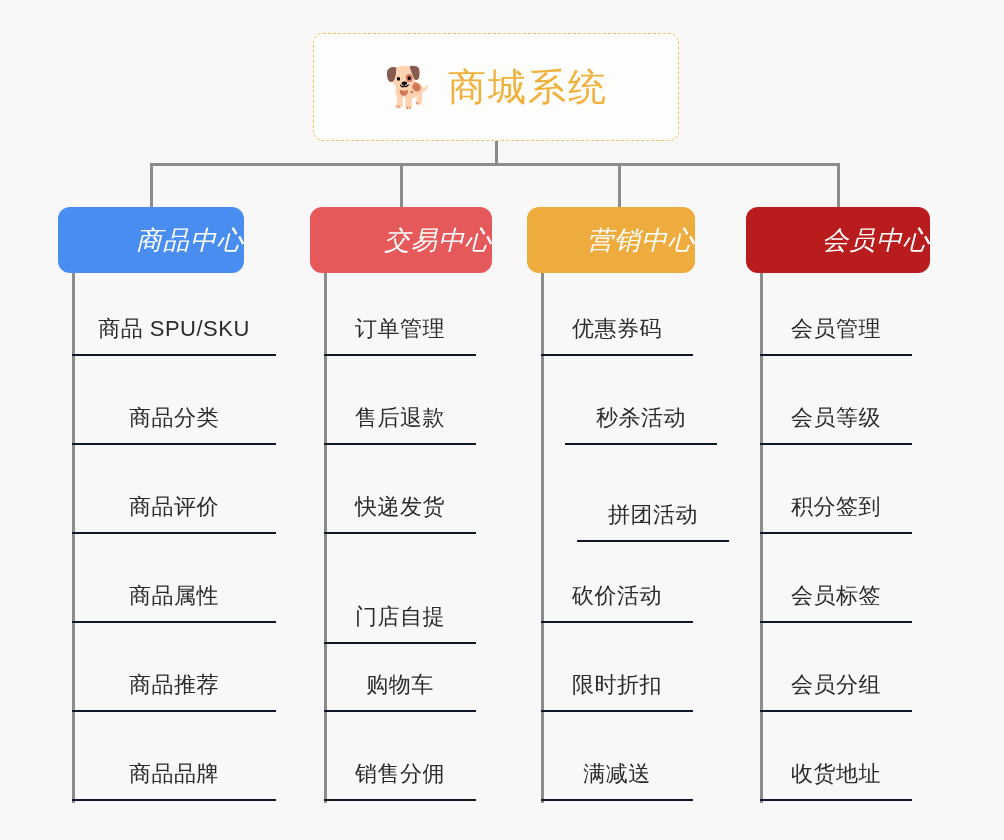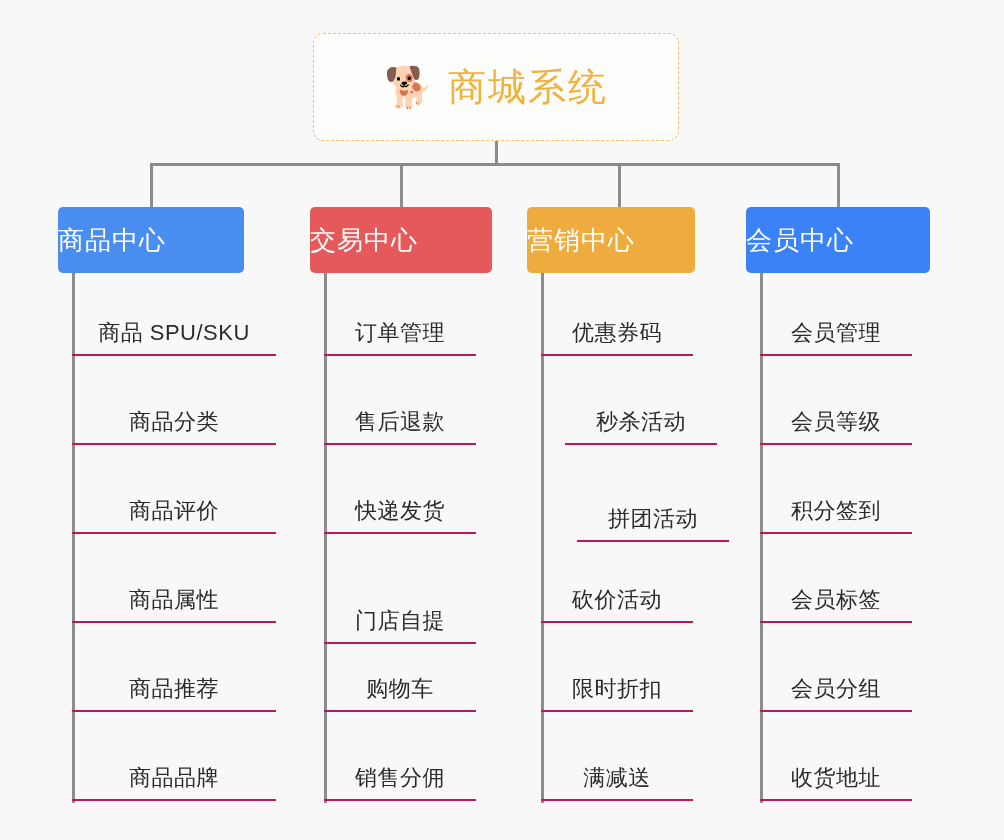--- a/index.html
+++ b/index.html
@@ -60,25 +60,26 @@
   
   .branch {
     position: absolute;
     top: 207px;
   }
   .branch-header {
     position: absolute;
     top: 0;
     left: 0;
     height: 66px;
-    border-radius: 5px;
+    border-radius: 12px;
     display: flex;
     align-items: center;
-    justify-content: flex-start;
+    justify-content: flex-end;
     box-sizing: border-box;
+    font-style: italic;
   }
   .branch-header .branch-title {
     font-size: 26px;
     color: #ffffff;
     letter-spacing: 1px;
     white-space: nowrap;
   }
 
   
   .branch-trunk {
@@ -86,23 +87,23 @@
     width: 3px;
     background: #8c8c8c;
     left: 14px;
     top: 66px;
   }
 
   .leaf {
     position: absolute;
     left: 14px;
     box-sizing: border-box;
-    border-bottom: 2px solid #be185d;
+    border-bottom: 2px solid #0f172a;
     display: flex;
-    align-items: center;
+    align-items: flex-start;
     justify-content: center;
     padding-bottom: 3px;
   }
   .leaf-label {
     font-size: 22px;
     color: #2b2b2b;
     white-space: nowrap;
     letter-spacing: 0.5px;
   }
 
@@ -194,21 +195,21 @@
           <span class="leaf-label">砍价活动</span>
         </div>
         <div class="leaf" style="top: 463px; height: 42px; width: 152px;">
           <span class="leaf-label">限时折扣</span>
         </div>
         <div class="leaf" style="top: 552px; height: 42px; width: 152px;">
           <span class="leaf-label">满减送</span>
         </div>
       </div>
       <div class="branch" style="left: 746px; width: 184px;">
-        <div class="branch-header" style="width: 184px; background: #3b82f6;">
+        <div class="branch-header" style="width: 184px; background: #b91c1c;">
           <span class="branch-title">会员中心</span>
         </div>
         <div class="branch-trunk" style="height: 530px;"></div>
         <div class="leaf" style="top: 107px; height: 42px; width: 152px;">
           <span class="leaf-label">会员管理</span>
         </div>
         <div class="leaf" style="top: 196px; height: 42px; width: 152px;">
           <span class="leaf-label">会员等级</span>
         </div>
         <div class="leaf" style="top: 285px; height: 42px; width: 152px;">

